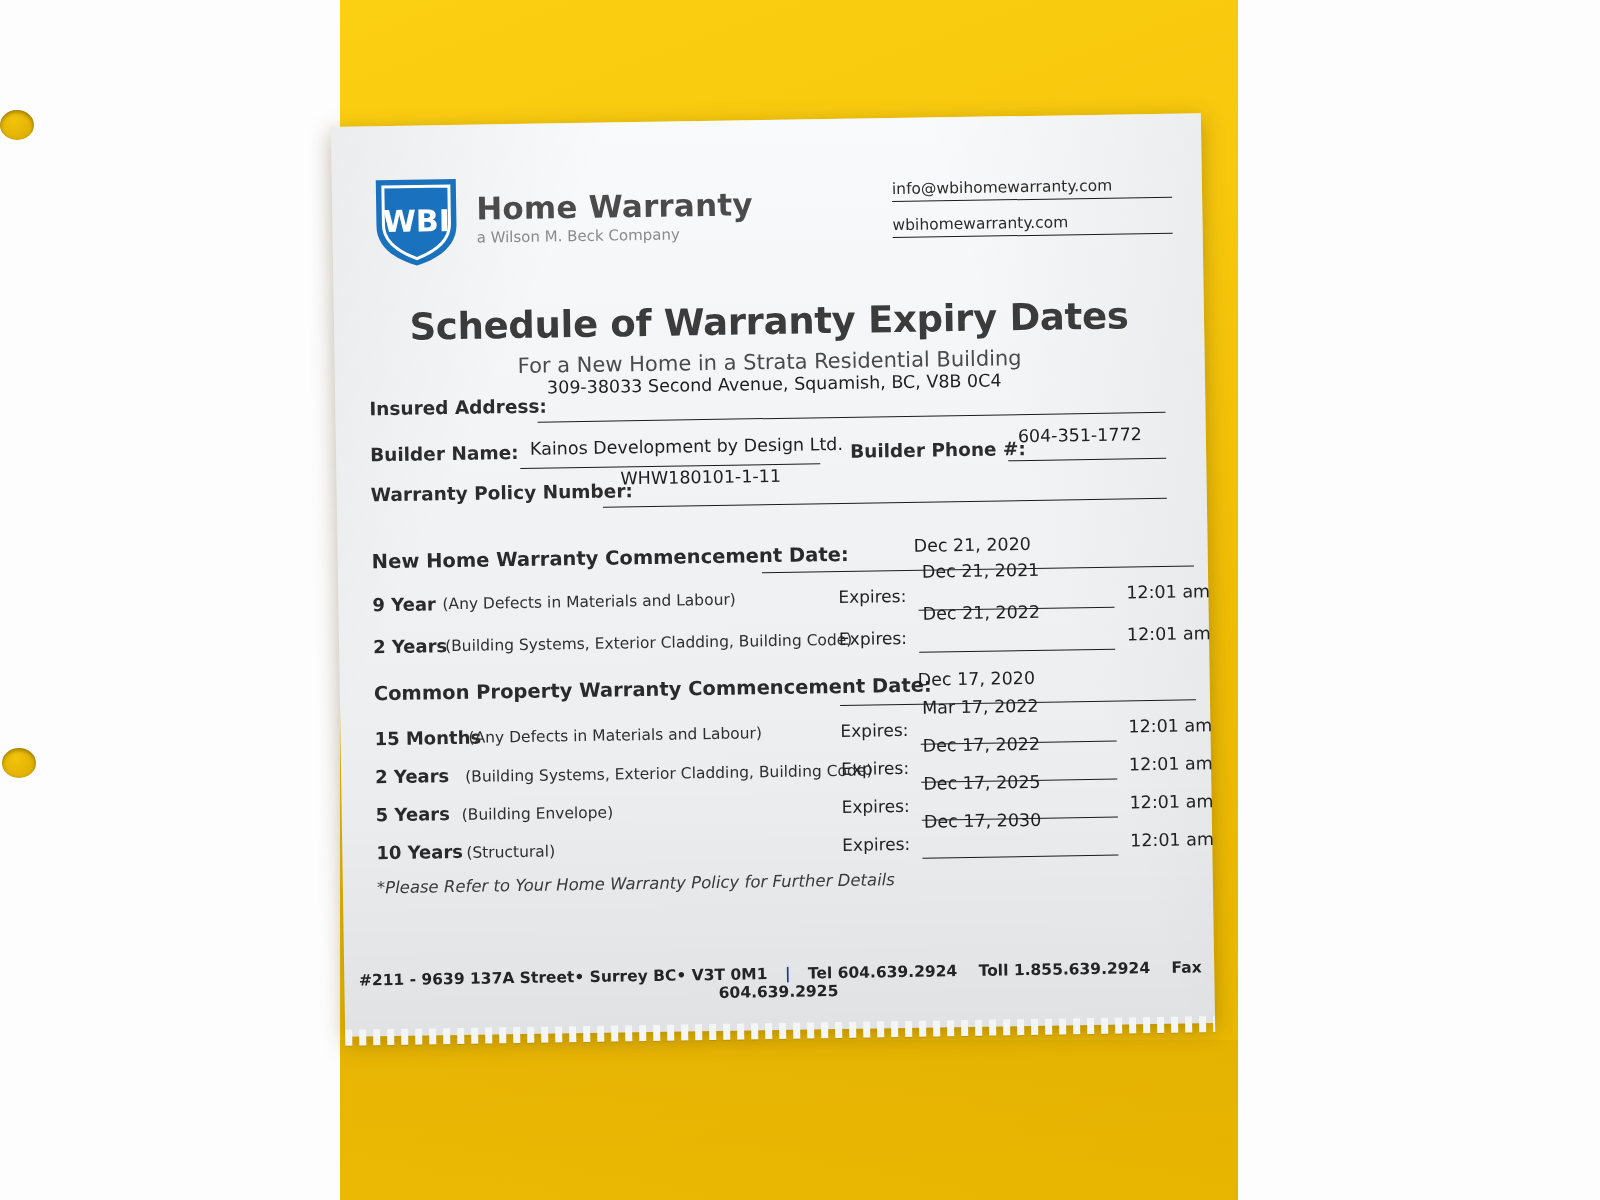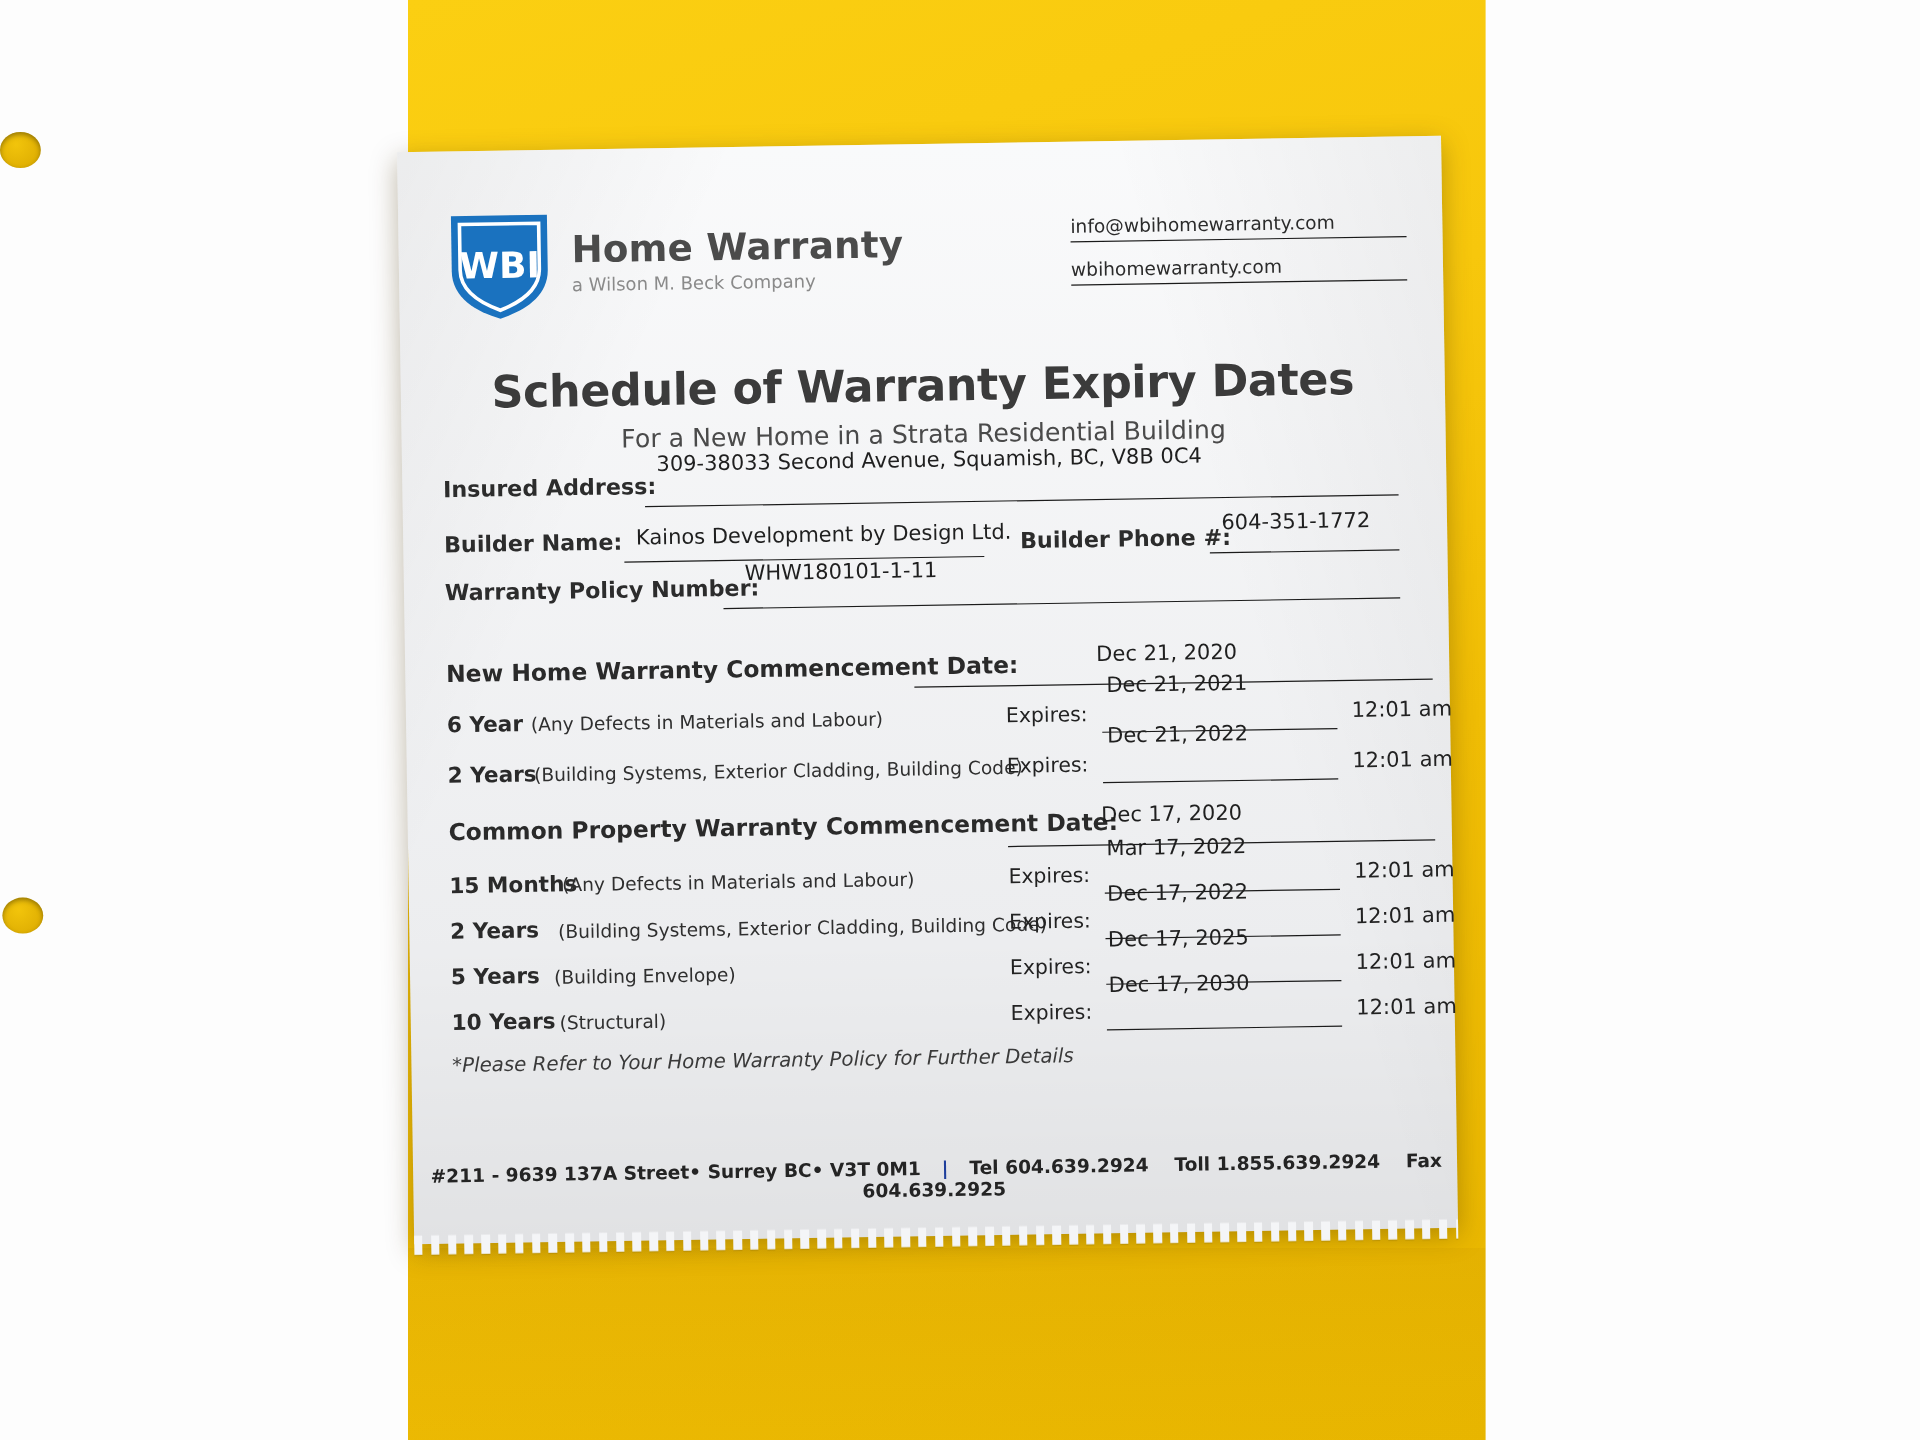--- a/index.html
+++ b/index.html
@@ -310,21 +310,21 @@
       <div class="row" style="top:358px;">
         <span class="lbl">Warranty Policy Number:</span>
         <span class="rule" style="left:232px; right:14px; top:26px;"></span>
         <span class="hand" style="left:250px; top:-12px;">WHW180101-1-11</span>
       </div>
 
       <div class="sec-label" style="left:34px; top:424px;">New Home Warranty Commencement Date:</div>
       <div class="rule" style="left:424px; right:14px; top:452px;"></div>
       <div class="hand" style="left:576px; top:418px;">Dec 21, 2020</div>
 
-      <div class="term" style="left:34px; top:468px;">6 Year</div>
+      <div class="term" style="left:34px; top:468px;">9 Year</div>
       <div class="desc" style="left:104px; top:470px;">(Any Defects in Materials and Labour)</div>
       <div class="expires" style="left:500px; top:468px;">Expires:</div>
       <div class="rule" style="left:580px; width:196px; top:492px;"></div>
       <div class="hand" style="left:584px; top:444px;">Dec 21, 2021</div>
       <div class="time" style="left:788px; top:468px;">12:01 am</div>
 
       <div class="term" style="left:34px; top:510px;">2 Years</div>
       <div class="desc" style="left:106px; top:512px;">(Building Systems, Exterior Cladding, Building Code)</div>
       <div class="expires" style="left:500px; top:510px;">Expires:</div>
       <div class="rule" style="left:580px; width:196px; top:534px;"></div>

